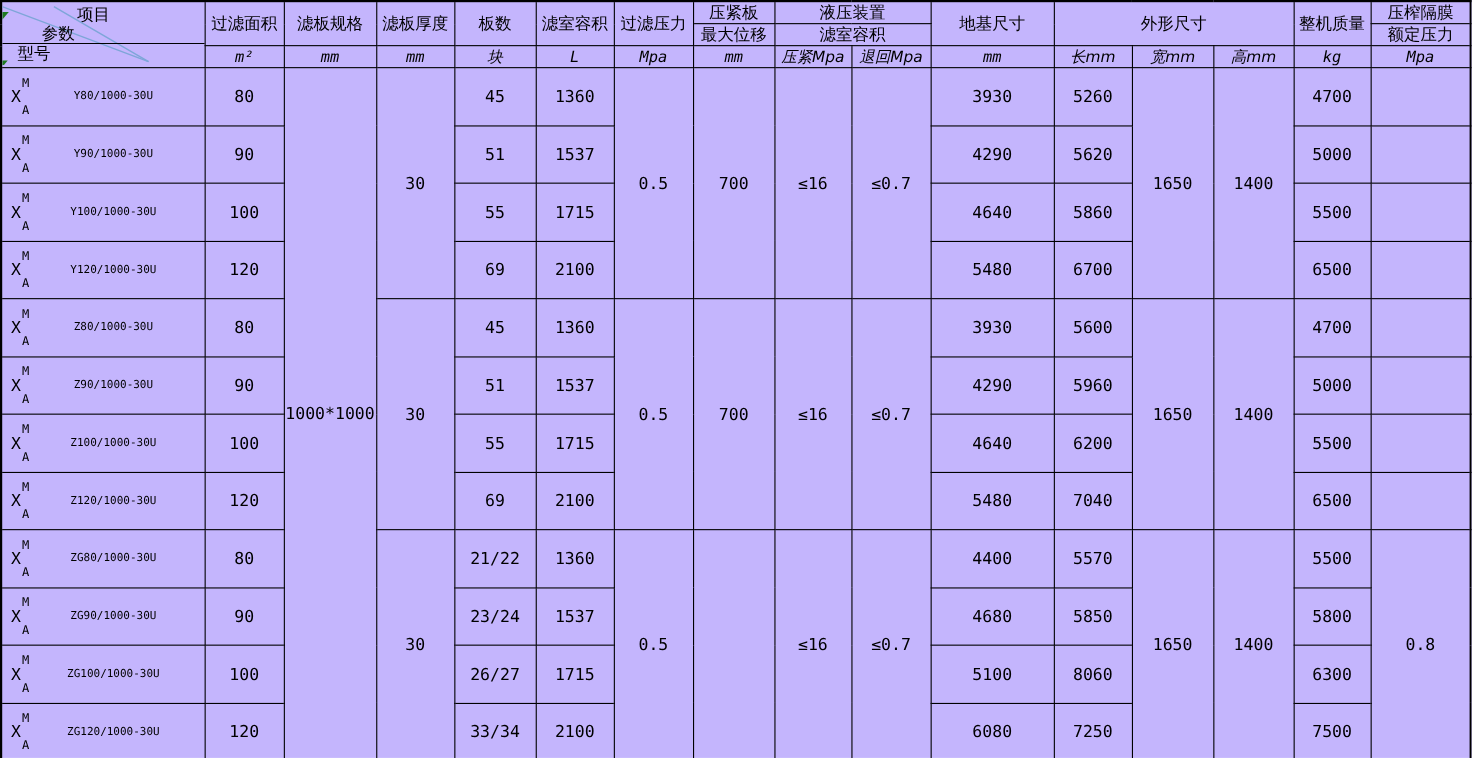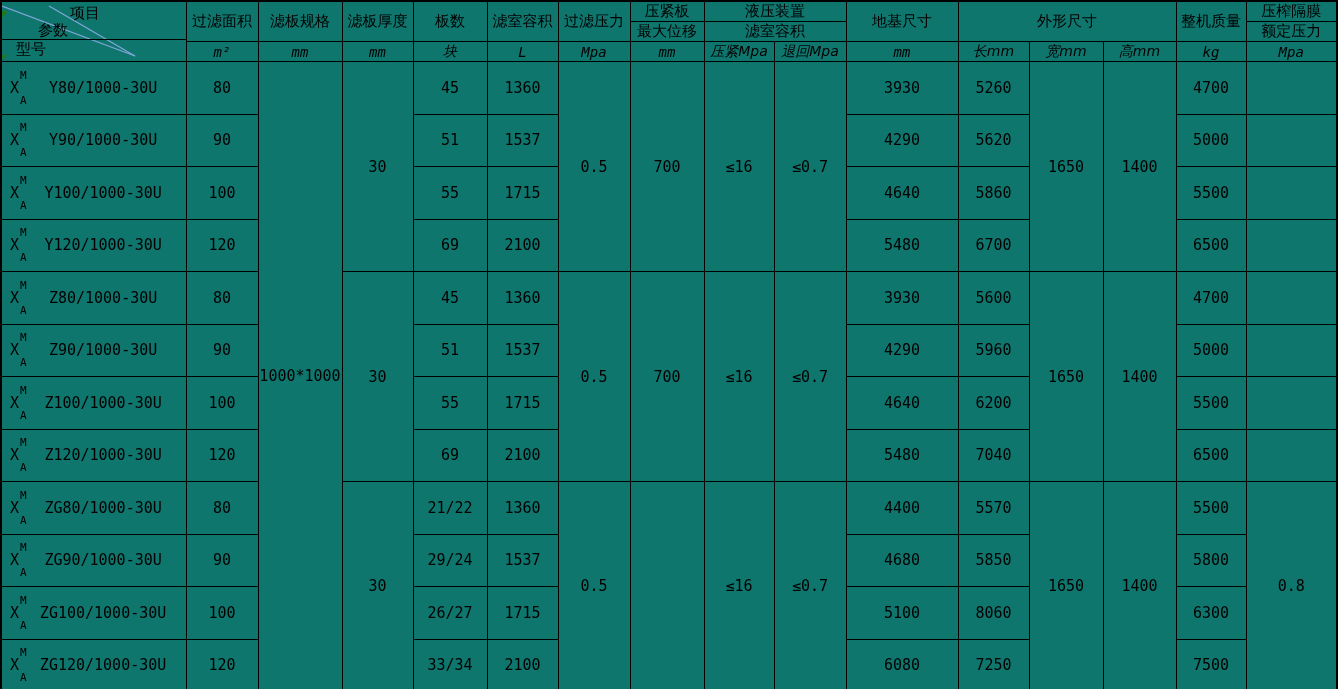--- a/index.html
+++ b/index.html
@@ -1,16 +1,16 @@
 <!DOCTYPE html>
 <html><head>
 <meta charset="utf-8">
 <style>
   html,body{margin:0;padding:0;background:#fff;}
-  .sheet{width:1338px;height:689px;background:#0f766e;position:relative;overflow:hidden;}
+  .sheet{width:1338px;height:689px;background:#c4b5fd;position:relative;overflow:hidden;}
   table.spec{
     width:1338px;height:689px;table-layout:fixed;border-collapse:collapse;
     border:2px solid #000;
     font-family:"DejaVu Sans", sans-serif;color:#000;
   }
   td,th{border:1px solid #000;padding:0;text-align:center;vertical-align:middle;
         font-weight:normal;overflow:hidden;}
   thead tr.hrow-a{height:17px;}
   thead tr.hrow-b{height:17px;}
   thead tr.hrow-c{height:20px;font-style:italic;}
@@ -27,21 +27,21 @@
   .lab-mid{top:17px;left:36px;text-align:right;}
   .lab-bot{top:36px;left:14px;}
   
   .model-wrap{display:flex;align-items:center;padding-left:8px;}
   .xma{display:flex;align-items:center;}
   .xma .x{font-family:"DejaVu Sans Mono", monospace;font-size:15px;}
   .xma .stack{display:flex;flex-direction:column;justify-content:space-between;
               height:36px;font-family:"DejaVu Sans Mono", monospace;font-size:11px;
               line-height:11px;margin-left:1px;}
   .model-text{flex:1;text-align:center;font-family:"DejaVu Sans Mono", monospace;
-              font-size:15px;padding-right:6px;white-space:nowrap;}
+              font-size:10px;padding-right:6px;white-space:nowrap;}
 </style>
 </head>
 <body>
 
 <div class="sheet">
 <table class="spec">
   <colgroup>
     <col style="width:185px">
         <col style="width:72px">
         <col style="width:84px">
@@ -333,21 +333,21 @@
                 <span class="x">X</span>
                 <span class="stack">
                   <span>M</span>
                   <span>A</span>
                 </span>
               </span>
           <span class="model-text">ZG90/1000-30U</span>
         </div>
       </td>
       <td class="mono">90</td>
-      <td class="mono">29/24</td>
+      <td class="mono">23/24</td>
       <td class="mono">1537</td>
       <td class="mono">4680</td>
       <td class="mono">5850</td>
       <td class="mono">5800</td>
     </tr>
     <tr>
       <td>
         <div class="model-wrap">
           <span class="xma">
                 <span class="x">X</span>

